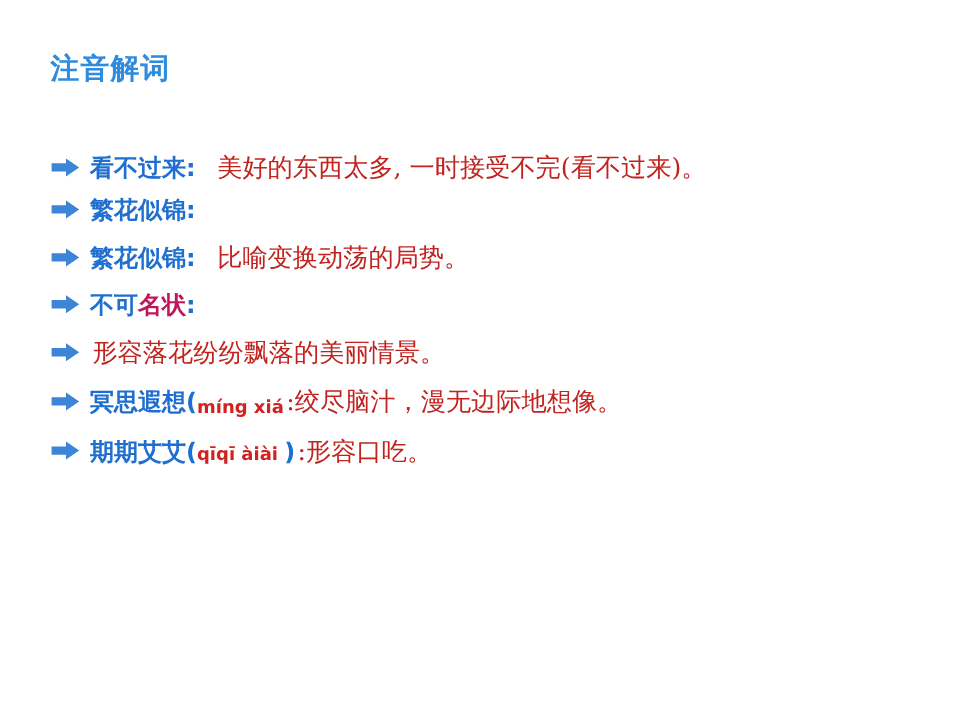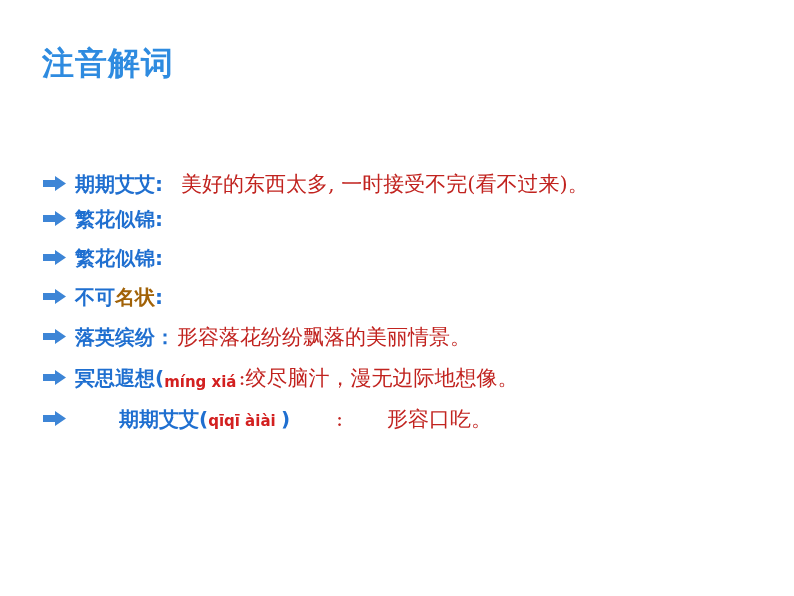--- a/index.html
+++ b/index.html
@@ -17,21 +17,21 @@
   .slide {
     position: relative;
     width: 794px;
     height: 596px;
     background: #ffffff;
   }
   .slide-title {
     position: absolute;
     left: 42px;
     top: 44px;
-    font-size: 32px;
+    font-size: 24px;
     font-weight: bold;
     color: #2e8be0;
     letter-spacing: 1px;
     line-height: 1.2;
     white-space: nowrap;
   }
   .entry-list {
     position: absolute;
     left: 42px;
     top: 126px;
@@ -53,47 +53,47 @@
   }
   .bullet-icon svg { display: block; }
   .term {
     flex: 0 0 auto;
     font-size: 20px;
     font-weight: bold;
     color: #1f6fd0;
     font-family: "DejaVu Sans", "Liberation Sans", sans-serif;
     letter-spacing: 0px;
   }
-  .term .green { color: #a16207; }
+  .term .green { color: #be185d; }
   .term .pinyin {
     color: #d32020;
     font-family: "DejaVu Sans", "Liberation Sans", sans-serif;
     font-weight: bold;
     font-size: 15px;
   }
   .term .paren { color: #1f6fd0; }
   .gloss {
     flex: 0 0 auto;
     font-size: 21px;
     color: #c1231f;
     font-family: "DejaVu Serif", "Liberation Serif", serif;
     font-weight: normal;
     letter-spacing: 0px;
   }
   
-  .gap-lg { margin-left: 18px; margin-top: 44px; }
+  .gap-lg { margin-left: 18px; }
   .gap-md { margin-left: 14px; }
   .gap-xs { margin-left: 2px; }
   .row-1 { margin-bottom: 8px; }
   .row-2 { margin-bottom: 12px; }
   .row-3 { margin-bottom: 12px; }
   .row-4 { margin-bottom: 12px; }
   .row-5 { margin-bottom: 13px; }
   .row-6 { margin-bottom: 13px; }
-  .row-7 { margin-bottom: 15px; gap: 44px; }
+  .row-7 { margin-bottom: 15px; }
   .clip-pinyin {
     display: inline-block;
     max-width: 96px;
     overflow: hidden;
     vertical-align: bottom;
     white-space: nowrap;
   }
 </style>
 </head>
 <body>
@@ -103,58 +103,58 @@
   <div class="slide-title">注音解词</div>
 
   <div class="entry-list">
 
     <div class="entry row-1">
       <span class="bullet-icon">
         <svg width="26" height="18" viewBox="0 0 26 18">
           <path d="M1 5 H13 V1 L24 8.5 L13 16 V12 H1 Z" fill="#3d85d6"></path>
         </svg>
       </span>
-      <span class="term">期期艾艾:</span>
+      <span class="term">看不过来:</span>
       <span class="gloss gap-lg">美好的东西太多, 一时接受不完(看不过来)。</span>
     </div>
 
     <div class="entry row-2">
       <span class="bullet-icon">
         <svg width="26" height="18" viewBox="0 0 26 18">
           <path d="M1 5 H13 V1 L24 8.5 L13 16 V12 H1 Z" fill="#3d85d6"></path>
         </svg>
       </span>
       <span class="term">繁花似锦:</span>
     </div>
 
     <div class="entry row-3">
       <span class="bullet-icon">
         <svg width="26" height="18" viewBox="0 0 26 18">
           <path d="M1 5 H13 V1 L24 8.5 L13 16 V12 H1 Z" fill="#3d85d6"></path>
         </svg>
       </span>
       <span class="term">繁花似锦:</span>
+      <span class="gloss gap-lg">比喻变换动荡的局势。</span>
     </div>
 
     <div class="entry row-4">
       <span class="bullet-icon">
         <svg width="26" height="18" viewBox="0 0 26 18">
           <path d="M1 5 H13 V1 L24 8.5 L13 16 V12 H1 Z" fill="#3d85d6"></path>
         </svg>
       </span>
       <span class="term"><span>不可</span><span class="green">名状</span><span>:</span></span>
     </div>
 
     <div class="entry row-5">
       <span class="bullet-icon">
         <svg width="26" height="18" viewBox="0 0 26 18">
           <path d="M1 5 H13 V1 L24 8.5 L13 16 V12 H1 Z" fill="#3d85d6"></path>
         </svg>
       </span>
-      <span class="term">落英缤纷：</span>
       <span class="gloss gap-xs">形容落花纷纷飘落的美丽情景。</span>
     </div>
 
     <div class="entry row-6">
       <span class="bullet-icon">
         <svg width="26" height="18" viewBox="0 0 26 18">
           <path d="M1 5 H13 V1 L24 8.5 L13 16 V12 H1 Z" fill="#3d85d6"></path>
         </svg>
       </span>
       <span class="term"><span>冥思遐想</span><span class="paren">(</span><span class="clip-pinyin"><span class="pinyin">míng  xiá</span></span></span>

